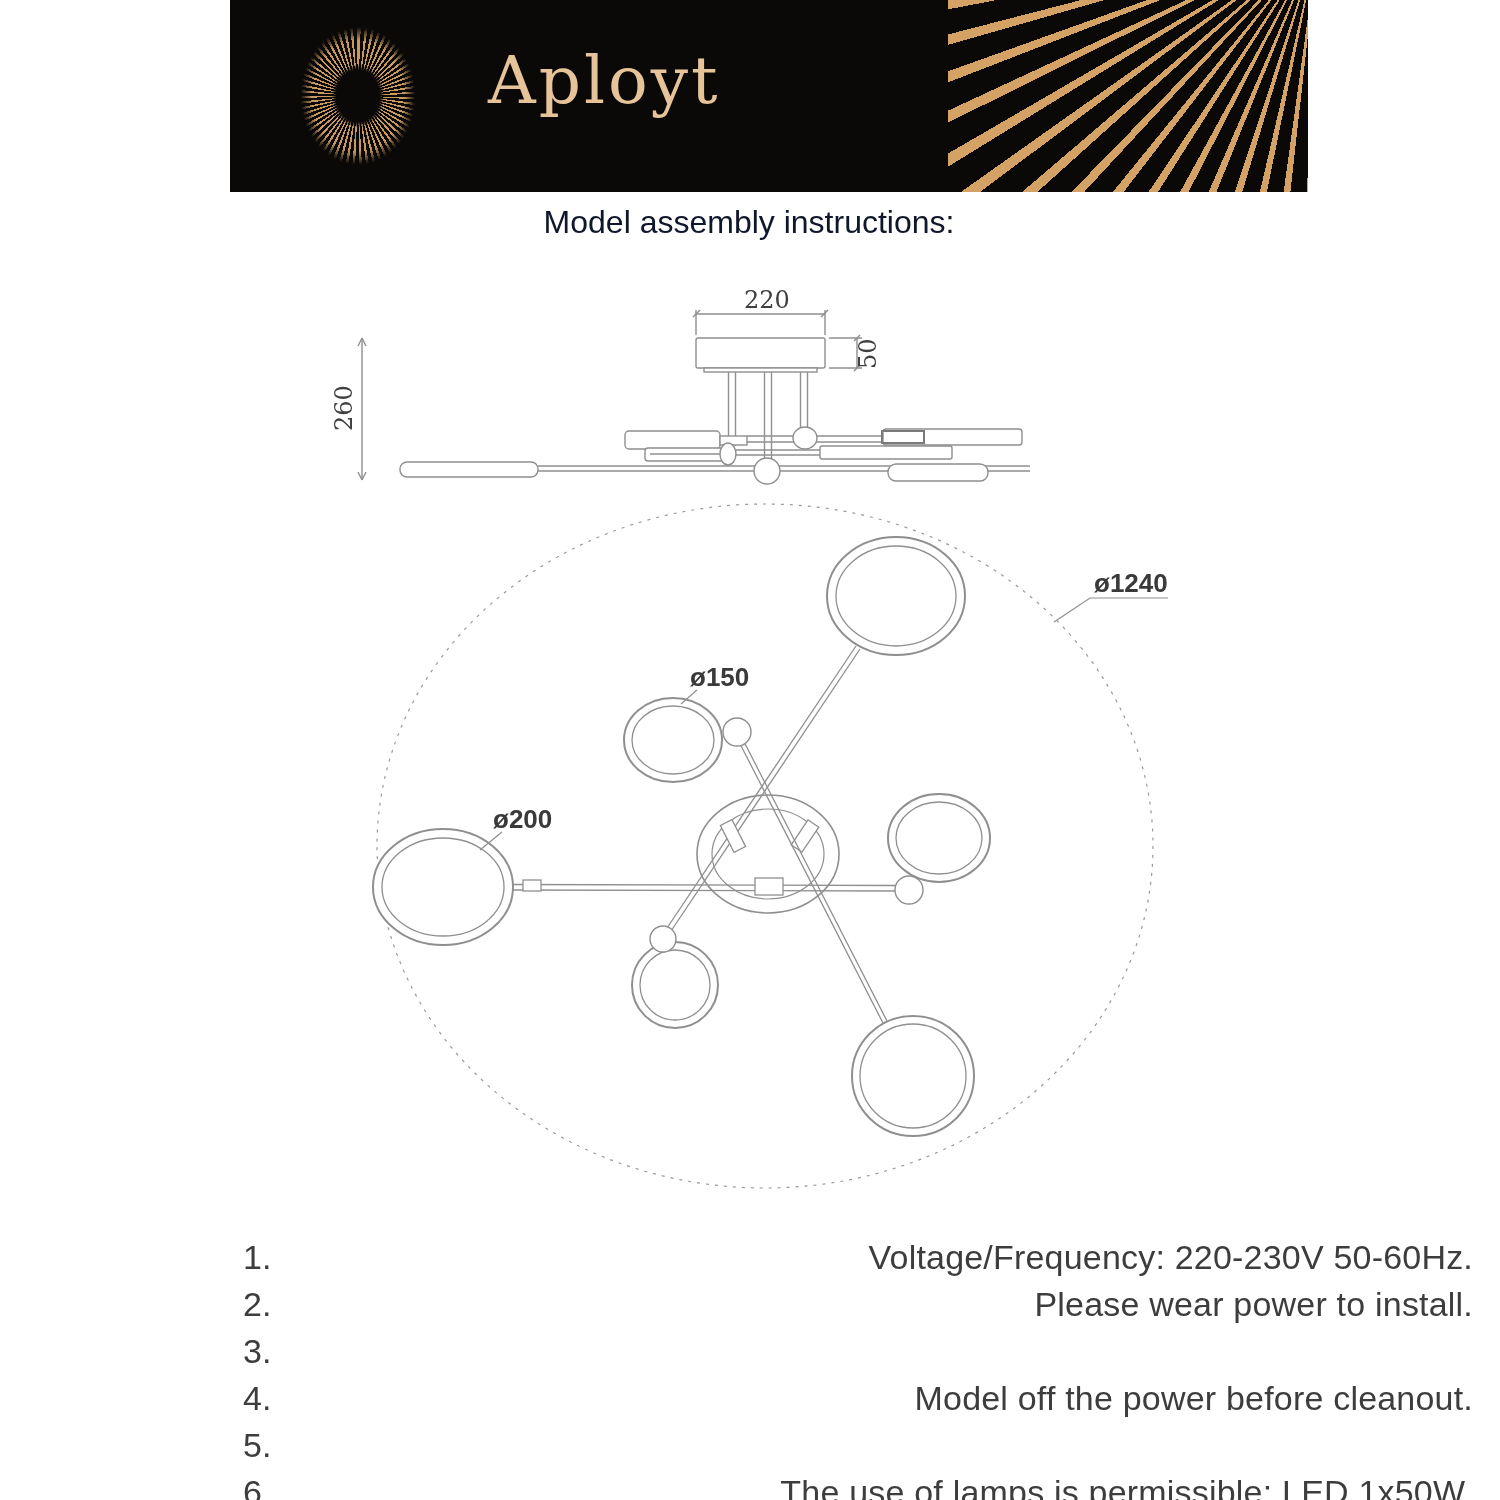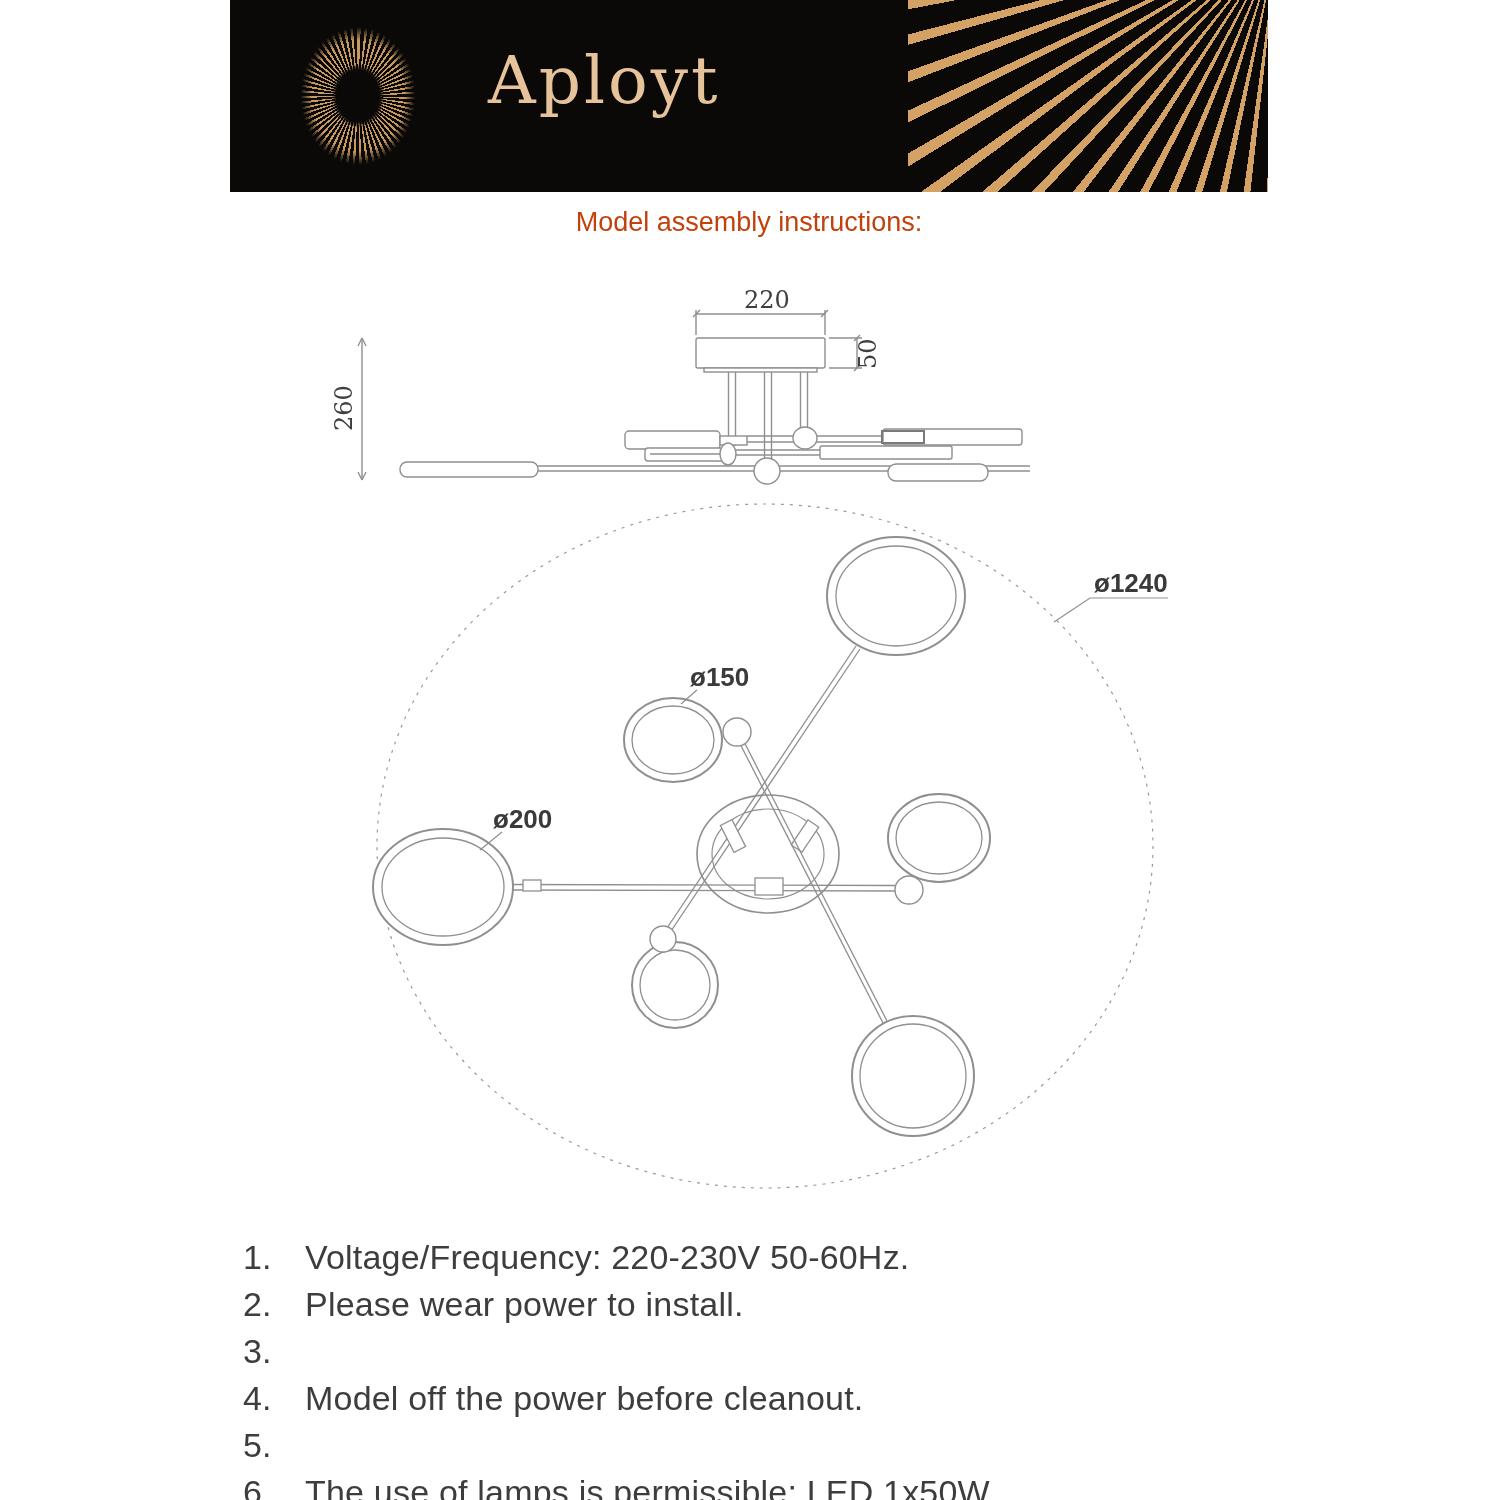--- a/index.html
+++ b/index.html
@@ -1,46 +1,46 @@
 <!DOCTYPE html>
 <html><head>
 <meta charset="utf-8">
 <style>
   html,body{margin:0;padding:0;background:#ffffff;}
   body{width:1500px;height:1500px;position:relative;overflow:hidden;
        font-family:"Liberation Sans", sans-serif;color:#3c3c3c;}
 
   
   .banner{position:absolute;left:230px;top:0;width:1038px;height:192px;
-          background:#0b0908;overflow:hidden;}
+          background:#0b0908;overflow:hidden;padding-left:40px;}
   .logo{position:absolute;left:58px;top:12px;width:140px;height:168px;}
   .burst{position:absolute;inset:0;border-radius:50%;
          background:repeating-conic-gradient(#c89a5e 0deg 2.3deg, rgba(0,0,0,0) 2.3deg 5.7deg);
          -webkit-mask:radial-gradient(ellipse closest-side, rgba(0,0,0,0) 0 31%, #000 38% 66%, rgba(0,0,0,0) 82%);
          mask:radial-gradient(ellipse closest-side, rgba(0,0,0,0) 0 31%, #000 38% 66%, rgba(0,0,0,0) 82%);}
   .brand{position:absolute;left:258px;top:42px;font-family:"DejaVu Serif", serif;
          font-size:66px;font-weight:400;color:#e6c399;letter-spacing:3px;}
   .rays{position:absolute;right:0;top:0;width:360px;height:192px;
         background:repeating-conic-gradient(from 150deg at 103% -32%, #d5a266 0deg 1.5deg, rgba(0,0,0,0) 1.5deg 5.2deg);}
 
   
   .title-block{position:absolute;left:230px;top:200px;width:1038px;text-align:center;}
-  .title-line{font-size:27px;line-height:44px;color:#c2410c;}
+  .title-line{font-size:32px;line-height:44px;color:#0f172a;}
 
   
   svg{position:absolute;}
   svg text{font-family:"Liberation Sans", sans-serif;}
   .cad{font-family:"DejaVu Serif", serif;font-size:24px;fill:#3f3f3f;}
   .dlabel{font-size:26px;font-weight:700;fill:#3a3a3a;}
 
   
   .instructions{position:absolute;left:243px;top:1238px;width:1230px;}
   .li{display:flex;align-items:flex-start;height:47px;font-size:34px;color:#3d3d3d;}
   .li .num{width:62px;flex:0 0 62px;}
-  .li .txt{flex:1;letter-spacing:0.2px;}
+  .li .txt{flex:1;letter-spacing:0.2px;text-align:right;}
 </style>
 </head>
 <body>
 
 <div class="banner">
   <div class="logo">
     <div class="burst"></div>
   </div>
   <div class="brand">Aployt</div>
   <div class="rays"></div>

